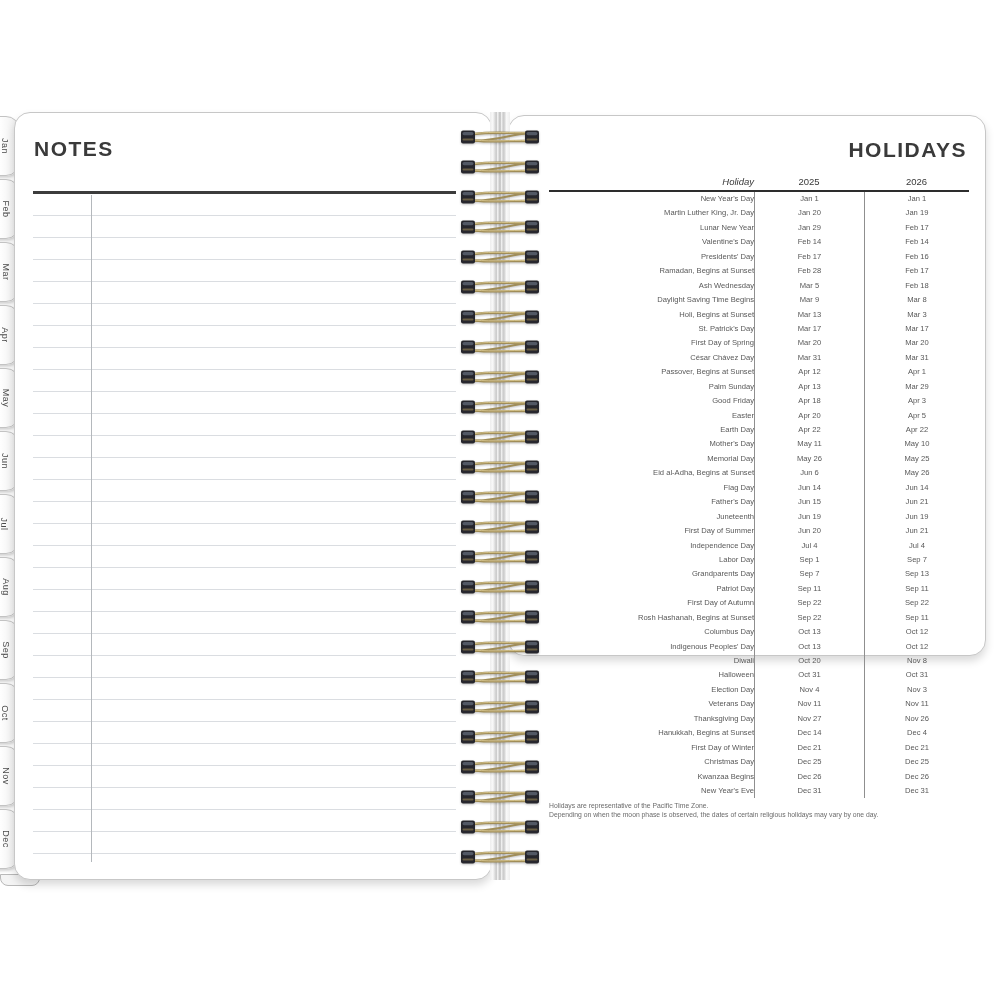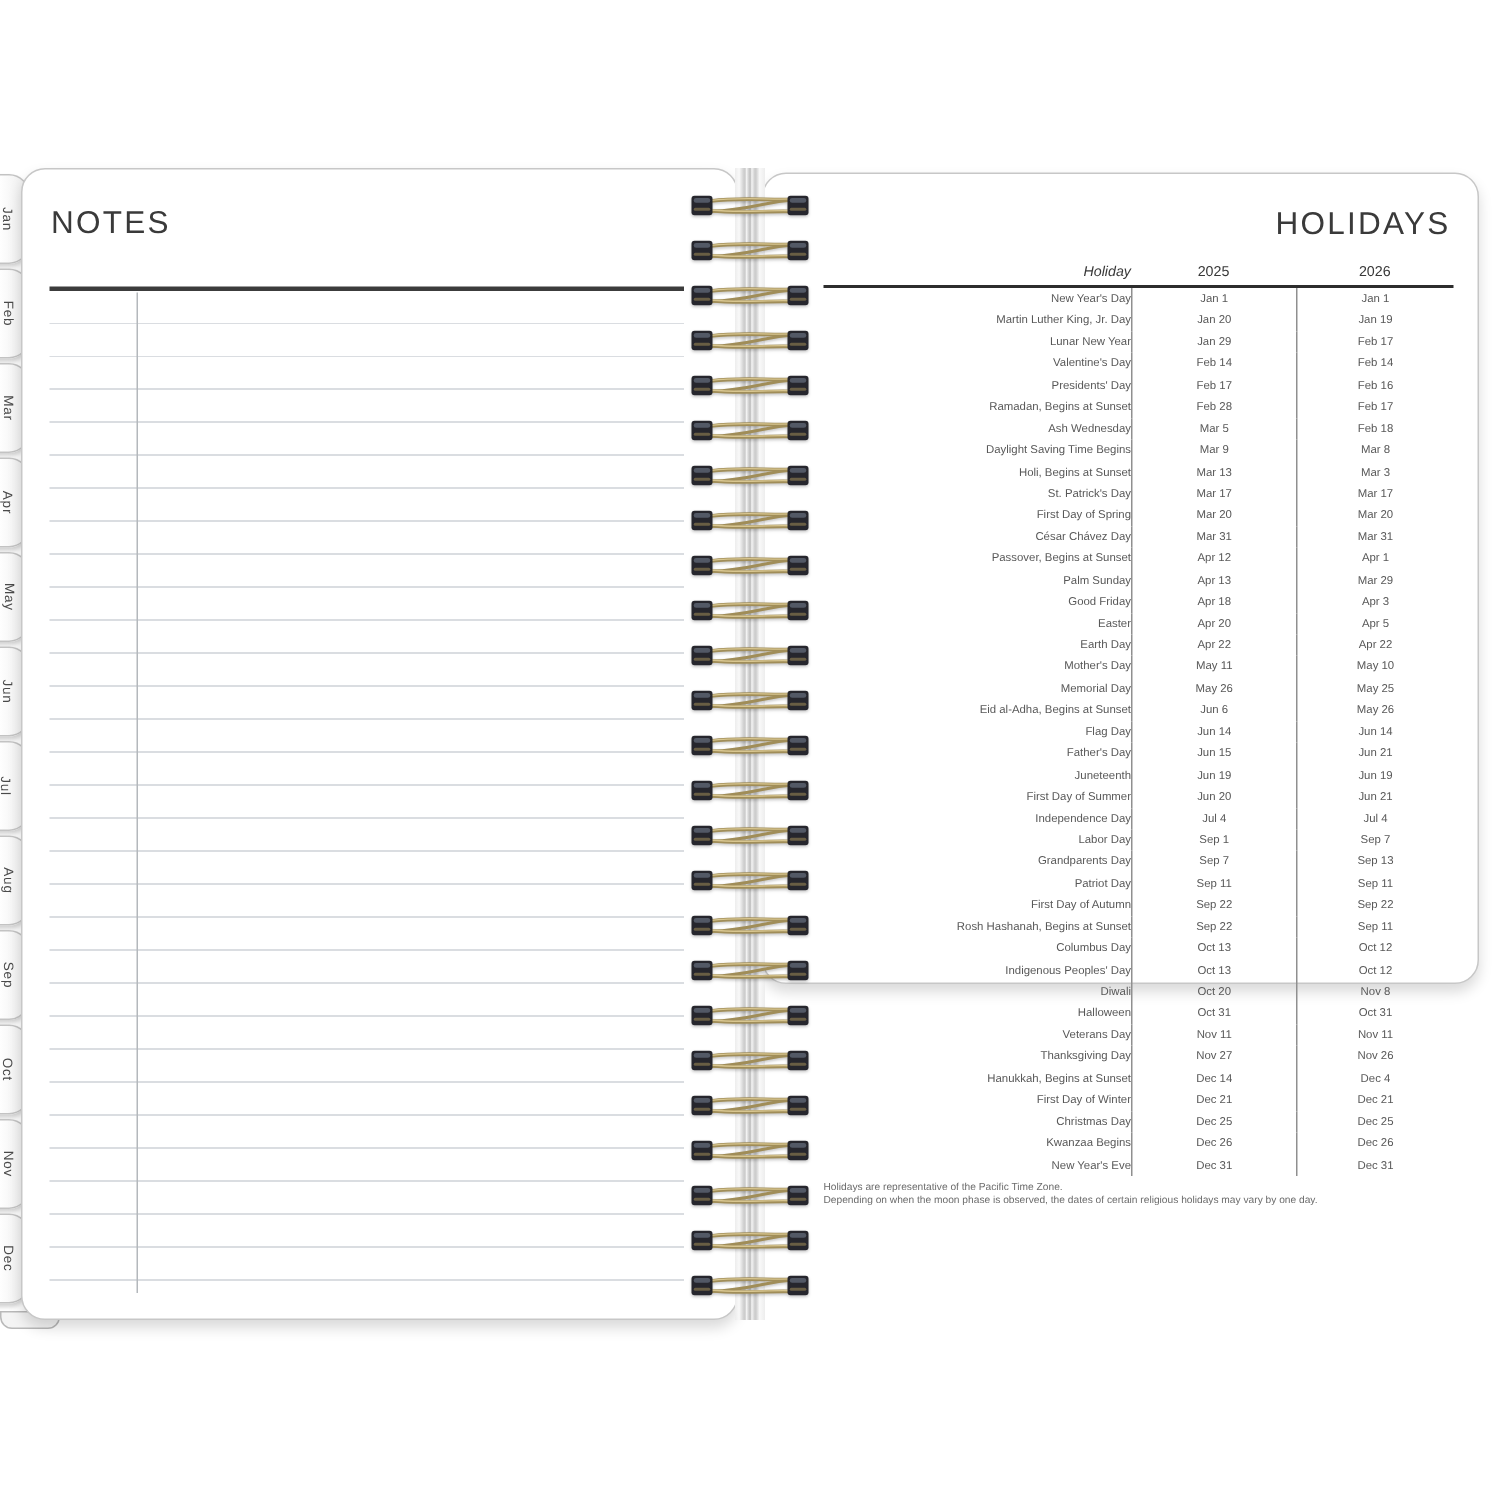--- a/index.html
+++ b/index.html
@@ -21,21 +21,21 @@
                  background:#f4f4f4; border:1px solid #b9b9b9;
                  border-radius:0 0 8px 8px; z-index:0; }
 
   
   .page { position:absolute; background:#ffffff; border:1px solid #c7c7c7;
           border-radius:16px; z-index:2;
           box-shadow:0 5px 9px rgba(0,0,0,.15); }
   .left-page  { left:14px;  top:112px; width:478px; height:768px; }
   .right-page { left:508px; top:115px; width:478px; height:541px; }
 
-  .page-title { position:absolute; font-size:21px; font-weight:400;
+  .page-title { position:absolute; font-size:21px; font-weight:700;
                 letter-spacing:1.5px; color:#3a3a3a; }
   .left-page  .page-title { left:19px; top:24px; }
   .right-page .page-title { right:18px; top:22px; }
 
   
   .heavy-rule { position:absolute; left:18px; top:78px; width:423px; height:2.5px;
                 background:#3c3c3c; }
   .ruled-area { position:absolute; left:18px; top:102px; width:423px; height:647px;
                 background:repeating-linear-gradient(to bottom,
                   #dadde1 0 1px, transparent 1px 22px); }
@@ -293,20 +293,25 @@
             <div class="tcell c0">Diwali</div>
             <div class="tcell c1">Oct 20</div>
             <div class="tcell c2">Nov 8</div>
           </div>
           <div class="trow">
             <div class="tcell c0">Halloween</div>
             <div class="tcell c1">Oct 31</div>
             <div class="tcell c2">Oct 31</div>
           </div>
           <div class="trow">
+            <div class="tcell c0">Election Day</div>
+            <div class="tcell c1">Nov 4</div>
+            <div class="tcell c2">Nov 3</div>
+          </div>
+          <div class="trow">
             <div class="tcell c0">Veterans Day</div>
             <div class="tcell c1">Nov 11</div>
             <div class="tcell c2">Nov 11</div>
           </div>
           <div class="trow">
             <div class="tcell c0">Thanksgiving Day</div>
             <div class="tcell c1">Nov 27</div>
             <div class="tcell c2">Nov 26</div>
           </div>
           <div class="trow">

